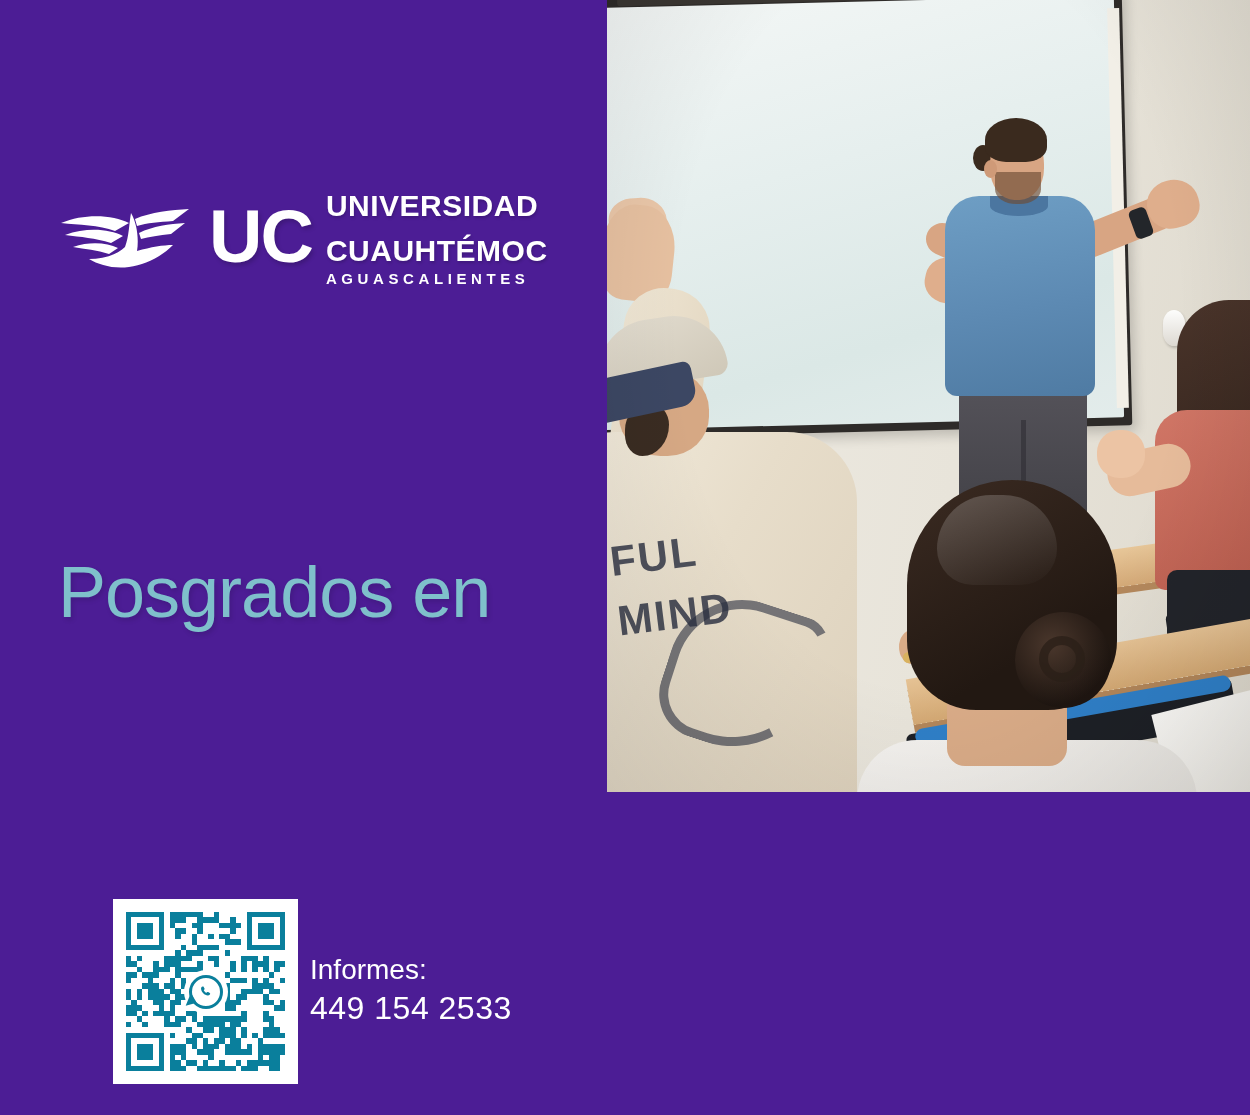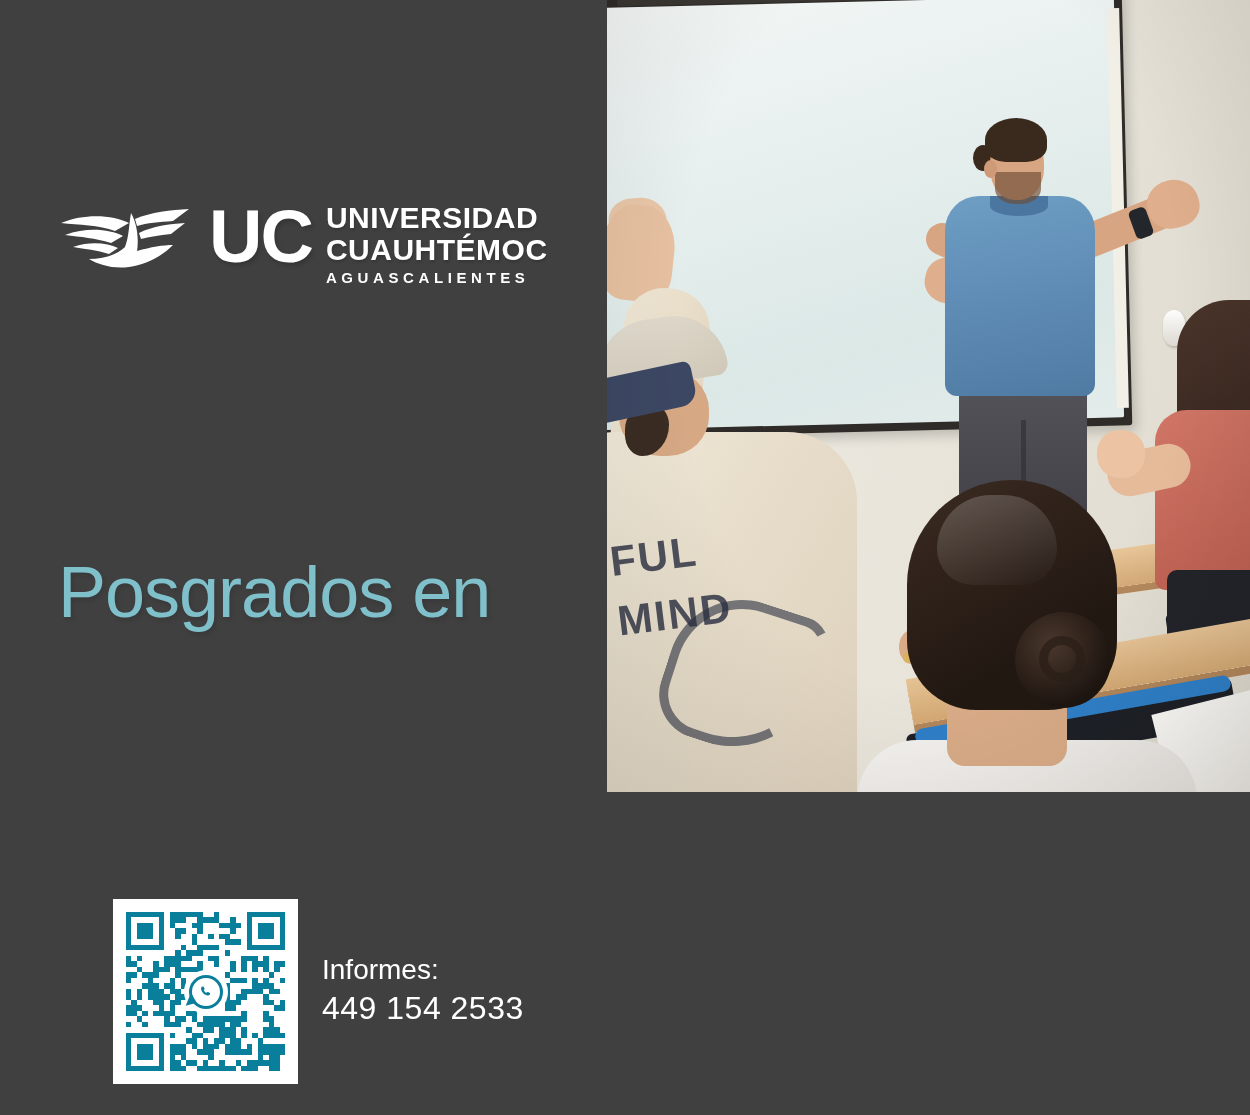--- a/index.html
+++ b/index.html
@@ -7,21 +7,21 @@
   body {
     font-family:"Liberation Sans", sans-serif;
     background:#047a96;
     position:relative;
   }
 
   
   #poster {
     position:absolute; inset:0;
     width:1250px; height:1115px;
-    background:#404040;
+    background:#4c1d95;
     overflow:hidden;
   }
 
   
   .photo-panel{
     position:absolute;
     left:607px; top:0;
     width:643px; height:792px;
     overflow:hidden;
     background:#e9e6dd;
@@ -355,23 +355,22 @@
   }
   .uni-lines{
     display:flex; flex-direction:column;
     line-height:1; padding-top:3px;
   }
   .uni-l1,.uni-l2{
     font-size:30px; font-weight:700; color:#fff;
     letter-spacing:.5px;
     font-family:"Liberation Sans", sans-serif;
     text-shadow:1px 2px 3px rgba(0,0,0,.18);
-    margin-top:12px;
-  }
-  .uni-l2{ margin-top:2px; }
+  }
+  .uni-l2{ margin-top:15px; }
   .uni-l3{
     font-size:15px; font-weight:700; color:#fff;
     letter-spacing:4.6px; margin-top:5px;
     font-family:"Liberation Sans", sans-serif;
   }
 
   
   .headline{
     position:absolute; left:58px; top:552px;
     z-index:30;
@@ -443,21 +442,21 @@
     position:absolute; left:-4px; bottom:-2px;
     width:0; height:0;
     border-left:9px solid #0a7f9c;
     border-top:7px solid transparent;
     border-bottom:7px solid transparent;
     transform:rotate(22deg);
   }
 
   
   .informes{
-    position:absolute; left:322px; top:952px;
+    position:absolute; left:310px; top:952px;
     font-family:"Liberation Sans", sans-serif;
   }
   .informes-label{
     font-size:28px; color:#ffffff; line-height:36px; font-weight:400;
   }
   .informes-phone{
     font-size:32px; color:#ffffff; line-height:40px; font-weight:400;
     letter-spacing:.5px;
   }
 </style>

